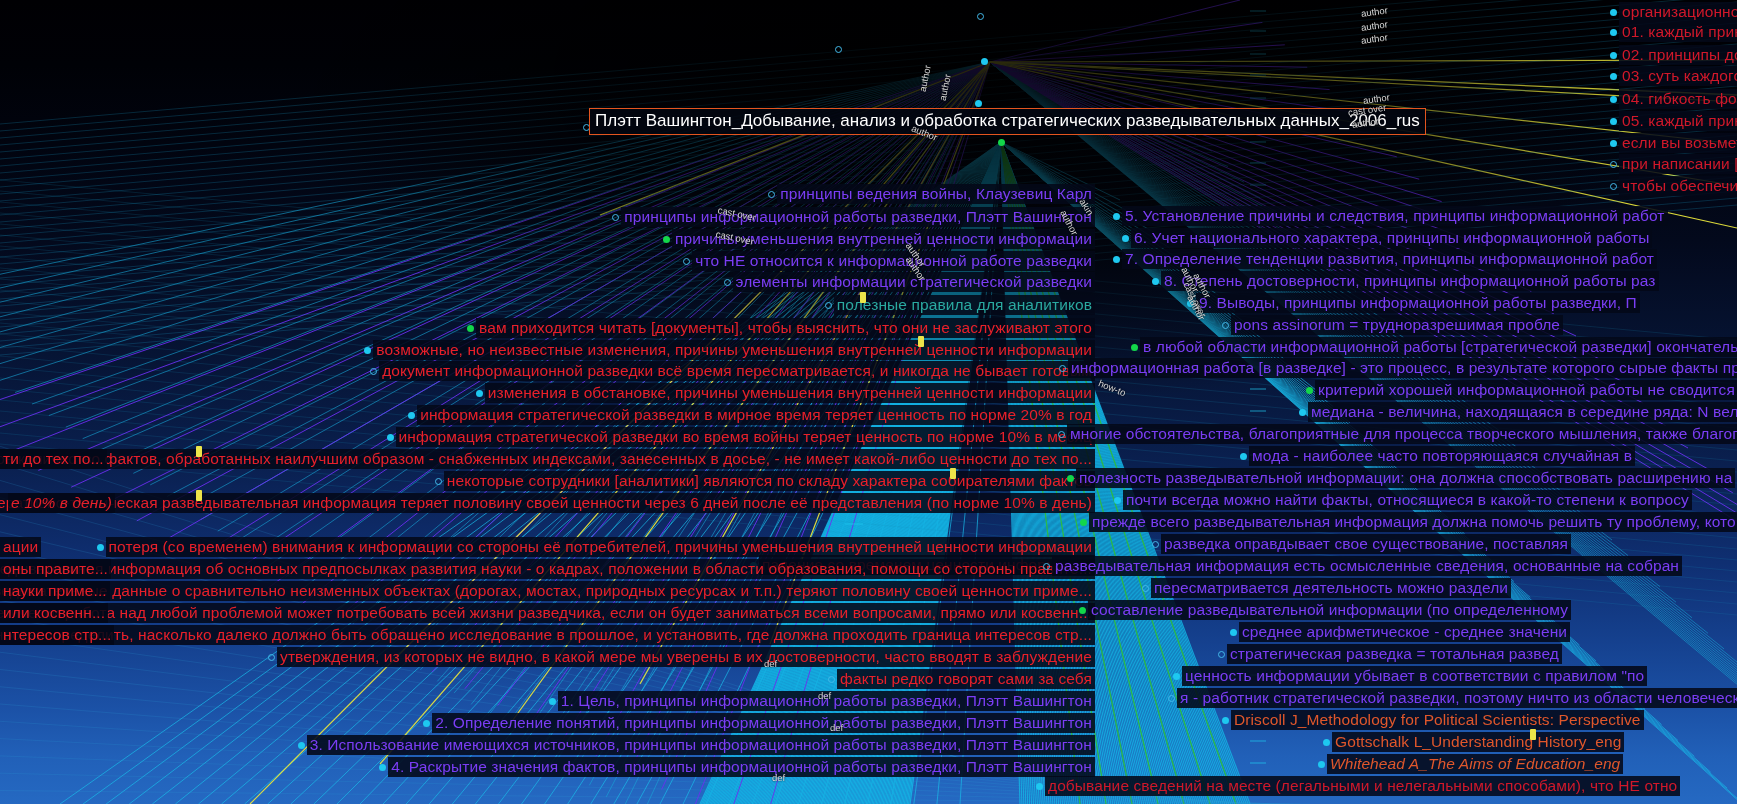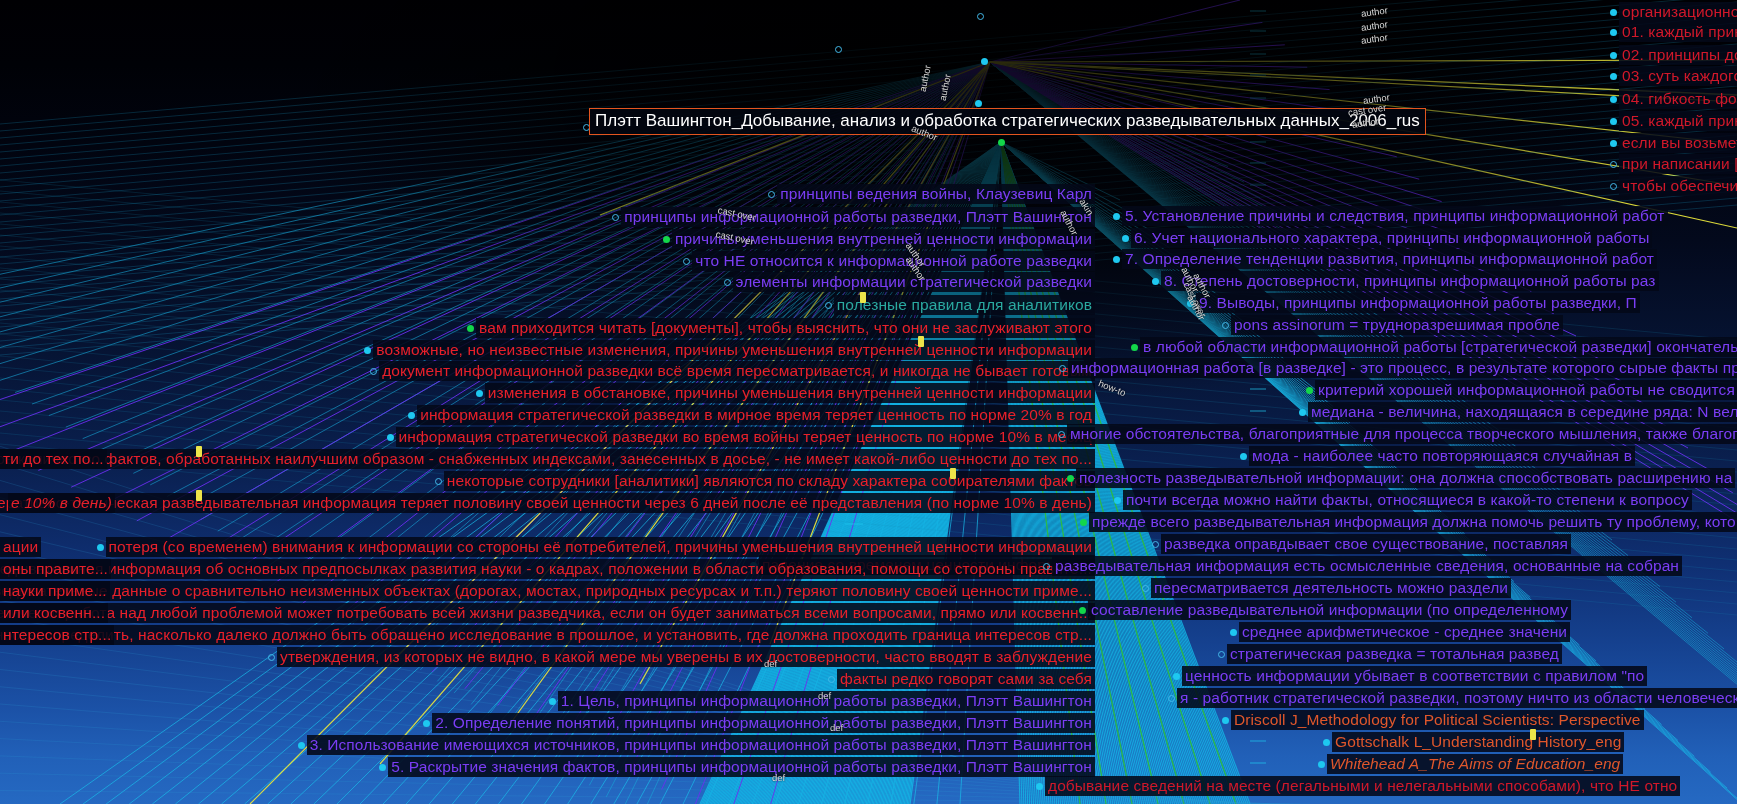--- a/index.html
+++ b/index.html
@@ -744,21 +744,21 @@
       <div class="lbl" style="top: 537px; right: 642px;"><span class="dot solid-cy" style="position: static; display: inline-block; vertical-align: middle; margin-right: 2px;"></span><span class="bg c-red">потеря (со временем) внимания к информации со стороны её потребителей, причины уменьшения внутренней ценности информации</span></div>
       <div class="lbl" style="top: 559px; right: 642px;"><span class="bg c-red">разведывательная информация об основных предпосылках развития науки - о кадрах, положении в области образования, помощи со стороны правите...</span></div>
       <div class="lbl" style="top: 581px; right: 642px;"><span class="bg c-red">разведывательные данные о сравнительно неизменных объектах (дорогах, мостах, природных ресурсах и т.п.) теряют половину своей ценности приме...</span></div>
       <div class="lbl" style="top: 603px; right: 642px;"><span class="bg c-red">теоретически работа над любой проблемой может потребовать всей жизни разведчика, если он будет заниматься всеми вопросами, прямо или косвенн...</span></div>
       <div class="lbl" style="top: 625px; right: 642px;"><span class="bg c-red">трудность: определить, насколько далеко должно быть обращено исследование в прошлое, и установить, где должна проходить граница интересов стр...</span></div>
       <div class="lbl" style="top: 647px; right: 642px;"><span class="dot hollow" style="position: static; display: inline-block; vertical-align: middle; margin-right: 2px;"></span><span class="bg c-red">утверждения, из которых не видно, в какой мере мы уверены в их достоверности, часто вводят в заблуждение</span></div>
       <div class="lbl" style="top: 669px; right: 642px;"><span class="dot hollow" style="position: static; display: inline-block; vertical-align: middle; margin-right: 2px;"></span><span class="bg c-red">факты редко говорят сами за себя</span></div>
       <div class="lbl" style="top: 691px; right: 642px;"><span class="dot solid-cy" style="position: static; display: inline-block; vertical-align: middle; margin-right: 2px;"></span><span class="bg c-pur">1. Цель, принципы информационной работы разведки, Плэтт Вашингтон</span></div>
       <div class="lbl" style="top: 713px; right: 642px;"><span class="dot solid-cy" style="position: static; display: inline-block; vertical-align: middle; margin-right: 2px;"></span><span class="bg c-pur">2. Определение понятий, принципы информационной работы разведки, Плэтт Вашингтон</span></div>
       <div class="lbl" style="top: 735px; right: 642px;"><span class="dot solid-cy" style="position: static; display: inline-block; vertical-align: middle; margin-right: 2px;"></span><span class="bg c-pur">3. Использование имеющихся источников, принципы информационной работы разведки, Плэтт Вашингтон</span></div>
-      <div class="lbl" style="top: 757px; right: 642px;"><span class="dot solid-cy" style="position: static; display: inline-block; vertical-align: middle; margin-right: 2px;"></span><span class="bg c-pur">5. Раскрытие значения фактов, принципы информационной работы разведки, Плэтт Вашингтон</span></div>
+      <div class="lbl" style="top: 757px; right: 642px;"><span class="dot solid-cy" style="position: static; display: inline-block; vertical-align: middle; margin-right: 2px;"></span><span class="bg c-pur">4. Раскрытие значения фактов, принципы информационной работы разведки, Плэтт Вашингтон</span></div>
     </div>
   <div id="right-col">
       <div class="lbl" style="top: 2px; left: 1610px;"><span class="dot solid-cy" style="position: static; display: inline-block; vertical-align: middle; margin-right: 2px;"></span><span class="bg c-crim">организационное п</span></div>
       <div class="lbl" style="top: 22px; left: 1610px;"><span class="dot solid-cy" style="position: static; display: inline-block; vertical-align: middle; margin-right: 2px;"></span><span class="bg c-crim">01. каждый принци</span></div>
       <div class="lbl" style="top: 45px; left: 1610px;"><span class="dot solid-cy" style="position: static; display: inline-block; vertical-align: middle; margin-right: 2px;"></span><span class="bg c-crim">02. принципы долж</span></div>
       <div class="lbl" style="top: 66px; left: 1610px;"><span class="dot solid-cy" style="position: static; display: inline-block; vertical-align: middle; margin-right: 2px;"></span><span class="bg c-crim">03. суть каждого пр</span></div>
       <div class="lbl" style="top: 89px; left: 1610px;"><span class="dot solid-cy" style="position: static; display: inline-block; vertical-align: middle; margin-right: 2px;"></span><span class="bg c-crim">04. гибкость форму</span></div>
       <div class="lbl" style="top: 111px; left: 1610px;"><span class="dot solid-cy" style="position: static; display: inline-block; vertical-align: middle; margin-right: 2px;"></span><span class="bg c-crim">05. каждый принци</span></div>
       <div class="lbl" style="top: 133px; left: 1610px;"><span class="dot solid-cy" style="position: static; display: inline-block; vertical-align: middle; margin-right: 2px;"></span><span class="bg c-crim">если вы возьмете д</span></div>
       <div class="lbl" style="top: 154px; left: 1610px;"><span class="dot hollow" style="position: static; display: inline-block; vertical-align: middle; margin-right: 2px;"></span><span class="bg c-crim">при написании [док</span></div>

